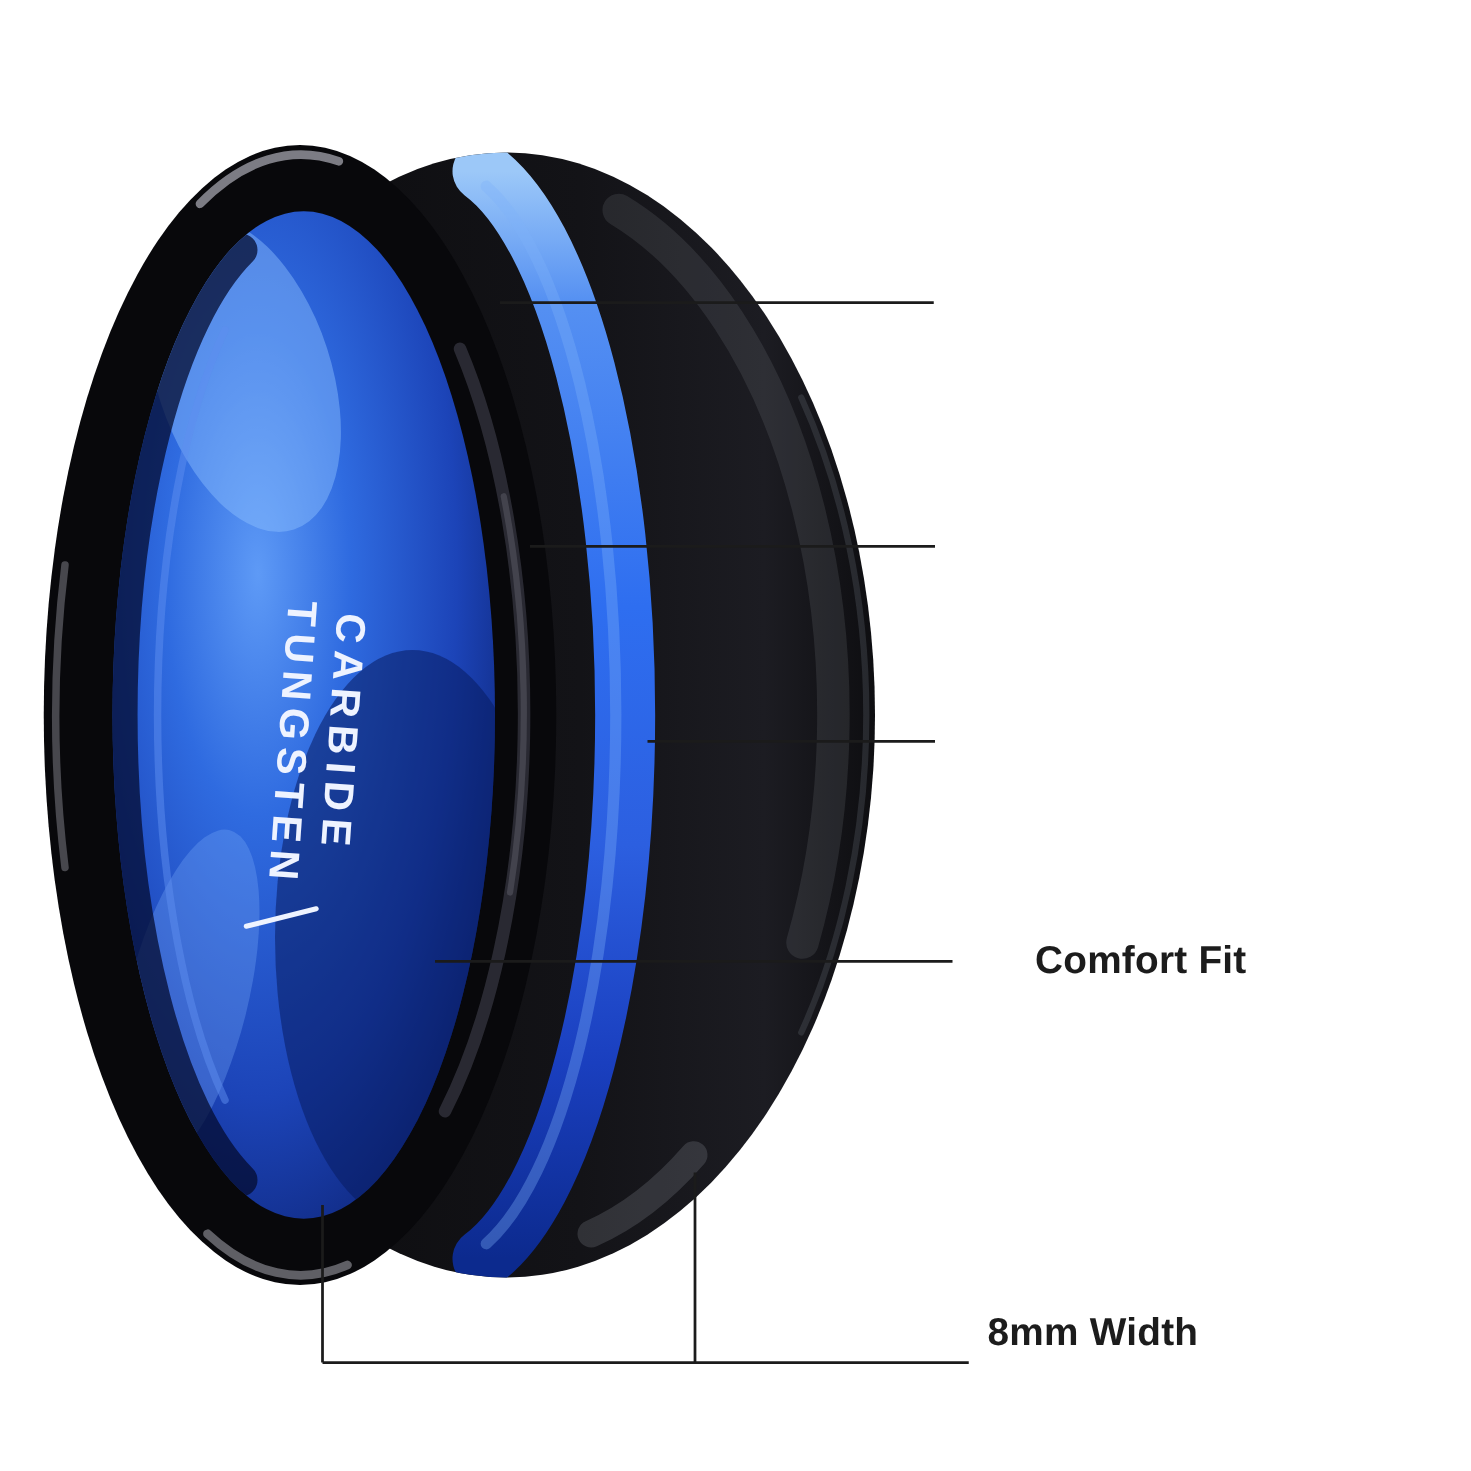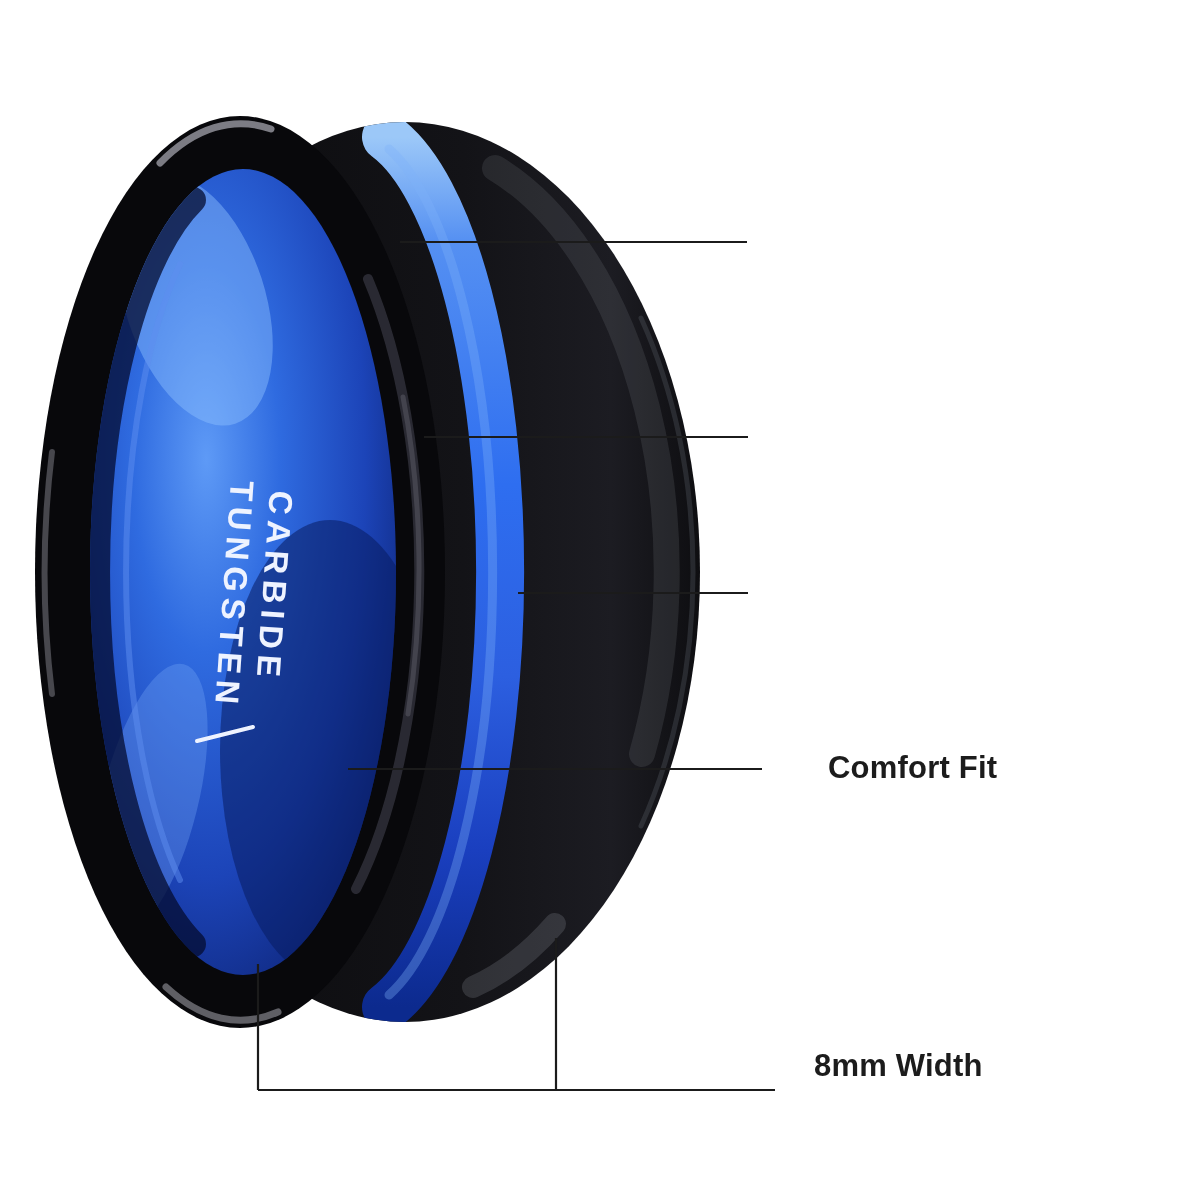--- a/index.html
+++ b/index.html
@@ -17,21 +17,21 @@
     font-size:31px;
     font-weight:600;
     color:#1c1c1c;
     letter-spacing:.2px;
     white-space:nowrap;
   }
   .c1{left:768px;top:242px;}
   .c2{left:773px;top:437px;}
   .c3{left:773px;top:592px;}
   .c4{left:784px;top:768px;margin-left:44px;}
-  .c5{left:790px;top:1066px;margin-left:24px;}
+  .c5{left:790px;top:1066px;}
 </style>
 </head>
 <body>
 
 <div class="stage">
 
   <svg class="ring-svg" width="1177" height="1177" viewBox="0 0 1177 1177">
     <defs>
       <radialGradient id="innerGrad" cx="38%" cy="36%" r="80%">
         <stop offset="0%" stop-color="#5e9af6"></stop>

